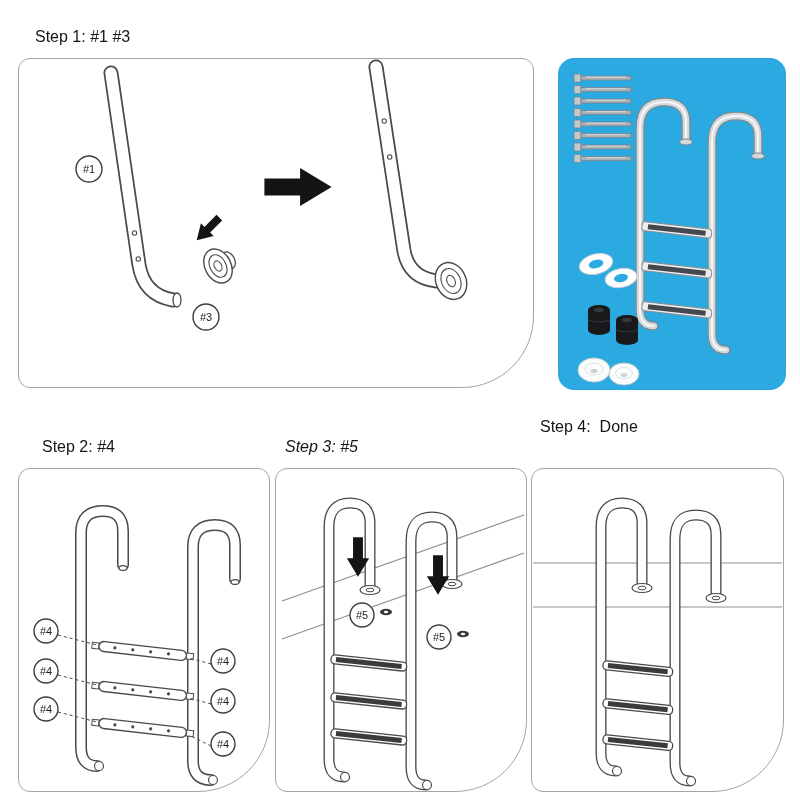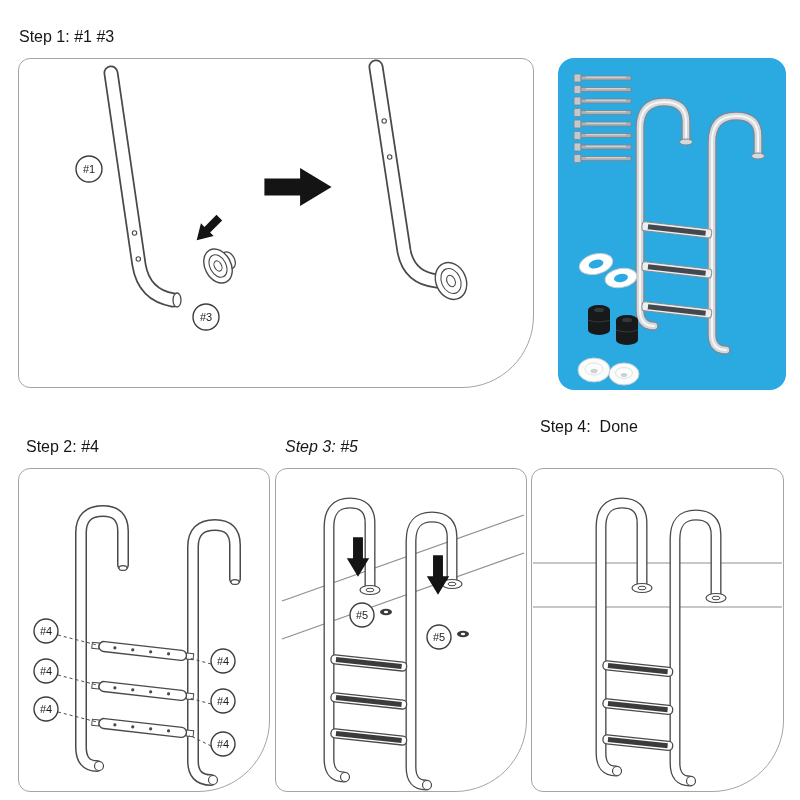--- a/index.html
+++ b/index.html
@@ -12,21 +12,21 @@
   .lblc{fill:#fff;stroke:#3d3d3d;stroke-width:1.4;}
   .lblt{font-size:11px;fill:#1d1d1d;text-anchor:middle;font-family:"Liberation Sans",sans-serif;}
   .dash{stroke:#4a4a4a;stroke-width:1;stroke-dasharray:3 3;fill:none;}
   .deckline{stroke:#8f8f8f;stroke-width:1.2;}
 </style>
 </head>
 <body>
 
 <div class="canvas">
 
-  <div class="step-title" style="left:19px;top:28px;">Step 1: #1 #3</div>
+  <div class="step-title" style="left:35px;top:28px;">Step 1: #1 #3</div>
   <div class="panel" style="left:18px;top:58px;width:514px;height:328px;">
     <svg viewBox="0 0 514 328">
 
       <g>
         <path d="M92,14 L120,206 Q125,236 154,241" fill="none" stroke="#4a4a4a" stroke-width="15" stroke-linecap="round"></path>
         <path d="M92,14 L120,206 Q125,236 154,241" fill="none" stroke="#ffffff" stroke-width="11.5" stroke-linecap="round"></path>
         <ellipse cx="158" cy="241" rx="4" ry="7" fill="#fff" stroke="#4a4a4a" stroke-width="1.3"></ellipse>
         <circle cx="115.5" cy="174" r="2.2" fill="#fff" stroke="#4a4a4a" stroke-width="1.1"></circle>
         <circle cx="119.3" cy="200" r="2.2" fill="#fff" stroke="#4a4a4a" stroke-width="1.1"></circle>
       </g>
@@ -143,21 +143,21 @@
         </g>
         <g transform="translate(66,316)">
           <ellipse rx="15" ry="11" fill="#fbfcfc" stroke="#c8cdd1" stroke-width="1"></ellipse>
           <ellipse cy="-1" rx="8.5" ry="5.5" fill="none" stroke="#dfe3e5" stroke-width="1"></ellipse>
           <ellipse cy="1" rx="3.2" ry="2" fill="#ccd1d5"></ellipse>
         </g>
       </g>
     </svg>
   </div>
 
-  <div class="step-title" style="left:26px;top:438px;">Step 2: #4</div>
+  <div class="step-title" style="left:42px;top:438px;">Step 2: #4</div>
   <div class="panel" style="left:18px;top:468px;width:250px;height:322px;">
     <svg viewBox="0 0 250 322">
       <g>
         <path d="M78,297 Q62,297 62,278 L62,64 Q62,42 84,42 Q104,42 104,62 L104,96" fill="none" stroke="#4a4a4a" stroke-width="12" stroke-linecap="round"></path>
         <path d="M78,297 Q62,297 62,278 L62,64 Q62,42 84,42 Q104,42 104,62 L104,96" fill="none" stroke="#fff" stroke-width="9" stroke-linecap="round"></path>
         <path d="M192,311 Q174,311 174,292 L174,78 Q174,56 196,56 Q216,56 216,76 L216,110" fill="none" stroke="#4a4a4a" stroke-width="12" stroke-linecap="round"></path>
         <path d="M192,311 Q174,311 174,292 L174,78 Q174,56 196,56 Q216,56 216,76 L216,110" fill="none" stroke="#fff" stroke-width="9" stroke-linecap="round"></path>
         <ellipse cx="80" cy="297" rx="4.5" ry="4.5" fill="#fff" stroke="#4a4a4a" stroke-width="1.2"></ellipse>
         <ellipse cx="194" cy="311" rx="4.5" ry="4.5" fill="#fff" stroke="#4a4a4a" stroke-width="1.2"></ellipse>
         <ellipse cx="104" cy="99" rx="4" ry="2.4" fill="#fff" stroke="#4a4a4a" stroke-width="1.1"></ellipse>

